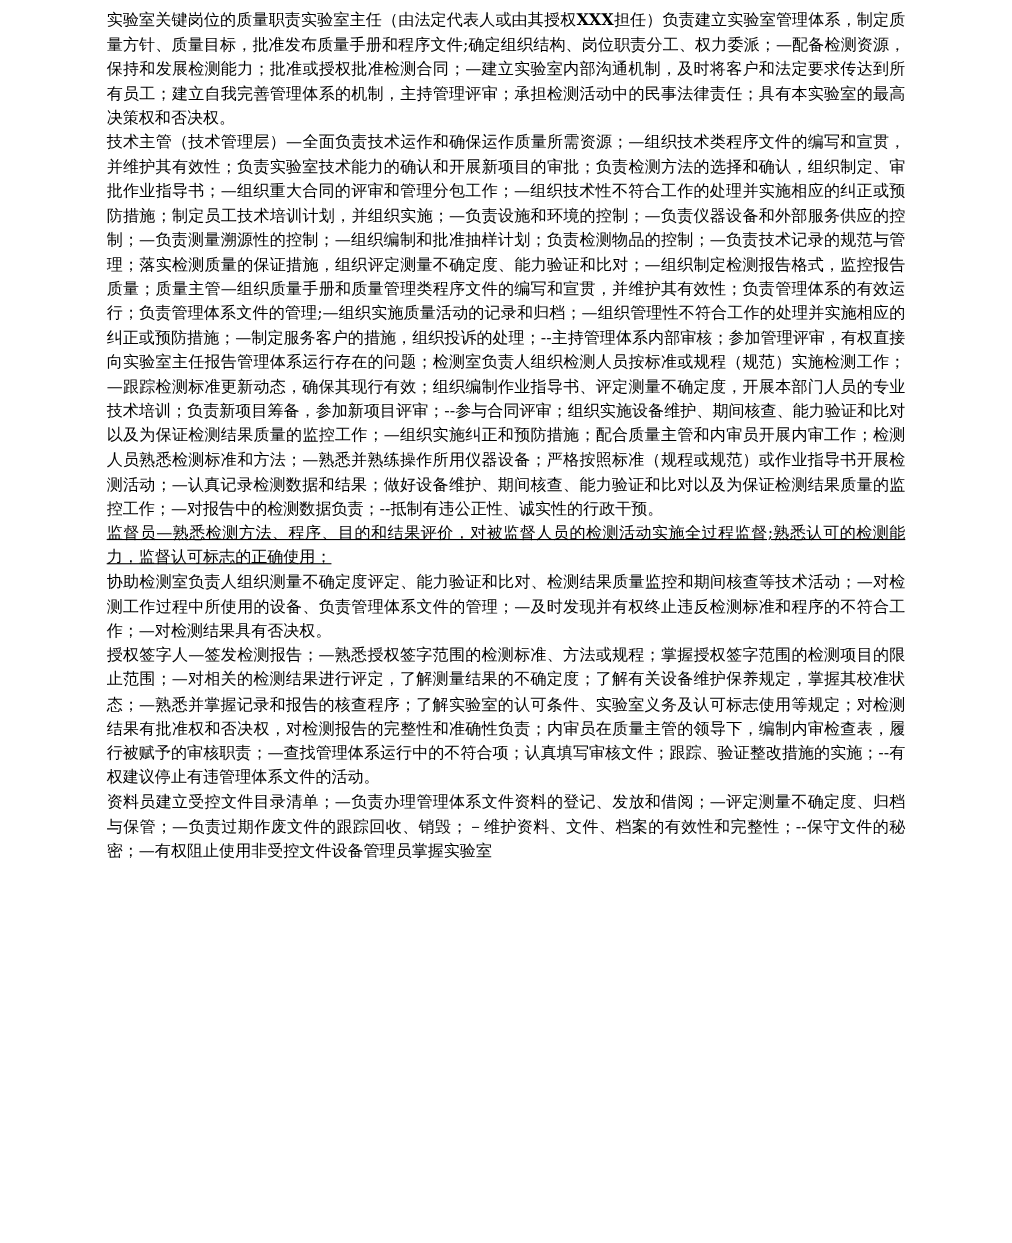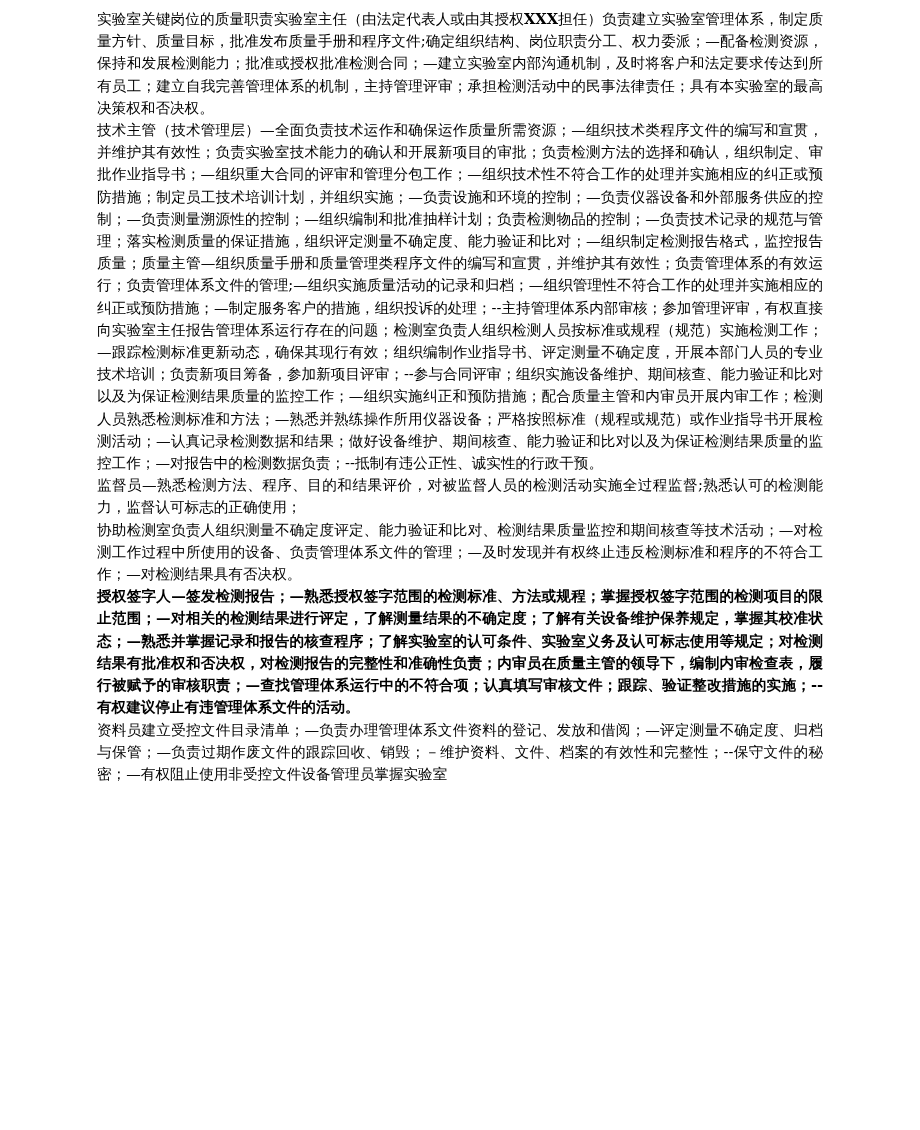--- a/index.html
+++ b/index.html
@@ -40,30 +40,30 @@
   }
   
   .gap-sm { margin-top: 14px; }
   .gap-md { margin-top: 20px; }
   .gap-lg { margin-top: 26px; }
   .gap-none { margin-top: 0; }
 
   
   .indent-block {
     padding-left: 26px;
+    text-decoration: underline;
   }
   
   .loose {
     line-height: 33.4px;
     padding-left: 26px;
   }
   .loose-tight {
     line-height: 33.4px;
     padding-left: 26px;
-    font-weight: bold;
   }
   b.bold-run {
     font-weight: bold;
   }
 </style>
 </head>
 <body>
 
 <div id="page">
   <div class="text-column">

